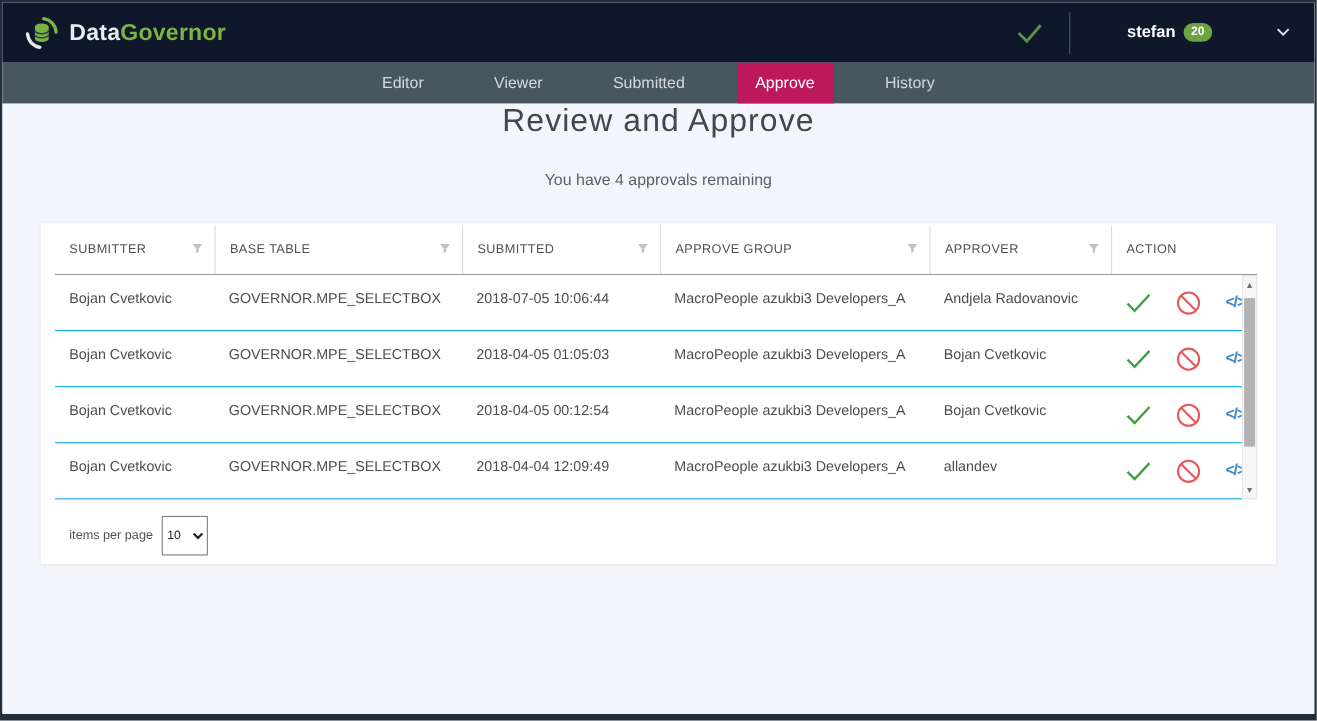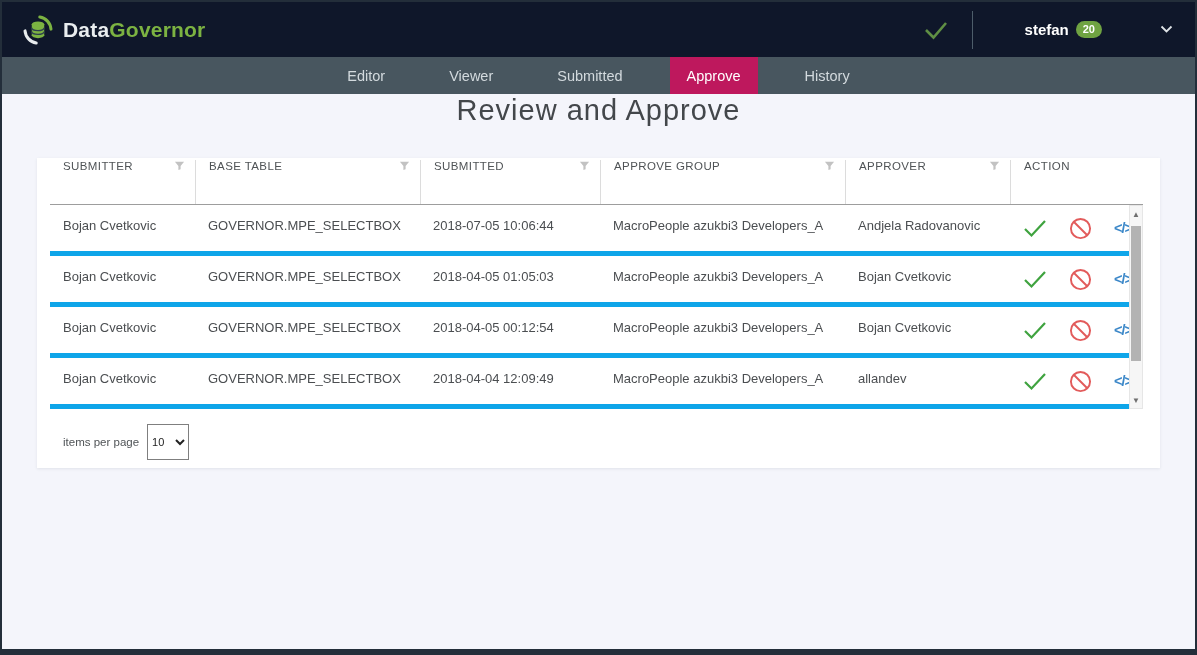--- a/index.html
+++ b/index.html
@@ -78,32 +78,32 @@
     box-shadow: 0 1px 3px rgba(60,64,80,0.10);
     padding: 2px 17px 0 13px;
     height: 310px;
   }
   .grid {
     display: grid;
     grid-template-columns: 145px 225px 180px 245px 165px auto;
   }
   .thead { height: 45px; border-bottom: 1px solid #9d9d9d; }
   .th {
-    display: flex; align-items: flex-start; justify-content: space-between;
+    display: flex; align-items: center; justify-content: space-between;
     padding: 0 10px 0 13px;
     font-size: 11.5px; color: #4f5356; letter-spacing: 0.4px;
     white-space: nowrap; overflow: hidden;
     cursor: pointer;
   }
   .th + .th { border-left: 1px solid #dcdcdc; }
   .th .funnel { flex: 0 0 auto; margin-left: 6px; }
 
   .tbody-wrap { display: flex; }
   .rows { flex: 1 1 auto; }
-  .trow { height: 51px; border-bottom: 5px solid #0ea5e9; }
+  .trow { height: 51px; border-bottom: 1px solid #0ea5e9; }
   .td {
     display: flex; align-items: flex-start;
     padding: 13px 8px 0 13px;
     font-size: 13px; color: #4b4e51;
     white-space: nowrap; overflow: hidden;
   }
   .td.actions { align-items: center; padding-top: 0; gap: 22px; }
   .icon-btn { display: inline-flex; align-items: center; cursor: pointer; }
   .code-icon {
     color: #3b87c8; font-size: 14.5px; font-weight: bold;
@@ -179,20 +179,21 @@
 <nav class="nav-bar">
   <div class="nav-tab">Editor</div>
   <div class="nav-tab">Viewer</div>
   <div class="nav-tab">Submitted</div>
   <div class="nav-tab active">Approve</div>
   <div class="nav-tab">History</div>
 </nav>
 
 <main>
   <h1 class="page-title">Review and Approve</h1>
+  <p class="page-subtitle">You have 4 approvals remaining</p>
 
   <section class="card">
 
     <div class="grid thead">
       <div class="th">
         <span>SUBMITTER</span>
         <span class="funnel"><svg width="11" height="11" viewBox="0 0 12 12">
               <path d="M1 2 h10 L7.2 6.6 V10 L4.8 11 V6.6 Z" fill="#c2c2c2"></path>
             </svg></span>
       </div>

